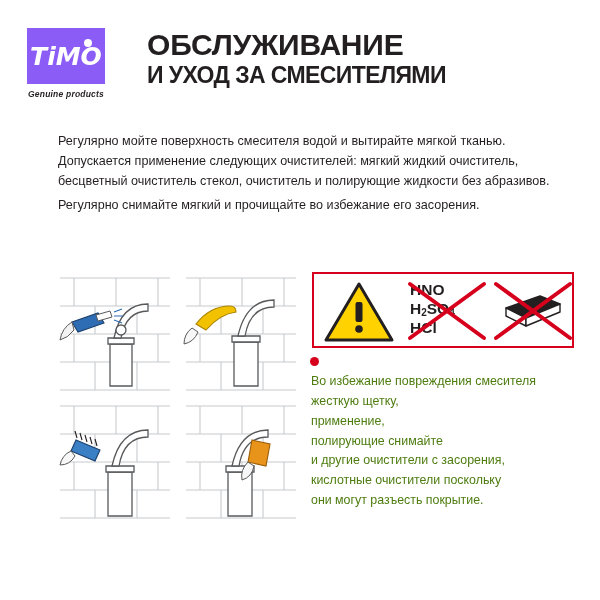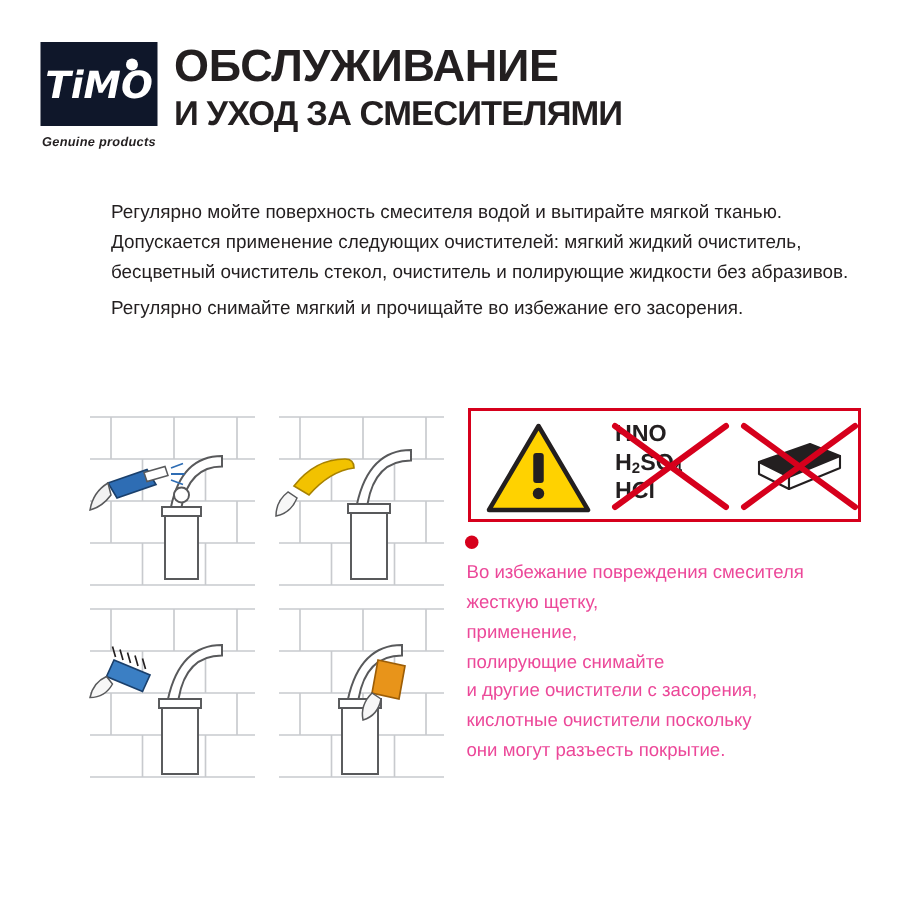--- a/index.html
+++ b/index.html
@@ -33,21 +33,21 @@
   }
   .logo-block {
     width: 110px;
     padding-left: 22px;
     box-sizing: border-box;
     text-align: center;
   }
   .logo-badge {
     width: 78px;
     height: 56px;
-    background: #0f172a;
+    background: #8b5cf6;
     position: relative;
     margin: 0 auto;
   }
   .logo-badge .logo-text {
     position: absolute;
     left: 0;
     right: 0;
     top: 14px;
     color: #ffffff;
     font-size: 25px;
@@ -69,20 +69,21 @@
     margin-top: 5px;
     font-size: 8.5px;
     color: #231f20;
     font-weight: bold;
     letter-spacing: 0.2px;
     font-style: italic;
   }
   .title-block {
     flex: 1;
     padding-left: 6px;
+    margin-left: 31px;
   }
   .title-line {
     font-size: 30px;
     line-height: 1.14;
     font-weight: bold;
     letter-spacing: -0.2px;
     color: #231f20;
     font-family: "Liberation Sans", sans-serif;
   }
   .title-line.second {
@@ -92,21 +93,20 @@
 
   
   .intro {
     position: absolute;
     left: 58px;
     top: 131px;
     width: 516px;
     font-size: 12.6px;
     line-height: 1.60;
     color: #231f20;
-    margin-left: 16px;
   }
   .intro p {
     margin: 0;
   }
   .intro p.second {
     margin-top: 4px;
   }
 
   
   .illustrations {
@@ -167,21 +167,21 @@
     border-radius: 50%;
     background: #d6001c;
   }
   .right-text {
     position: absolute;
     left: 311px;
     top: 372px;
     width: 268px;
     font-size: 12.4px;
     line-height: 1.60;
-    color: #ec4899;
+    color: #4d7c0f;
   }
   .right-text div { white-space: nowrap; }
 
   
   svg { display: block; }
 </style>
 </head>
 <body>
 
 <div class="page">

